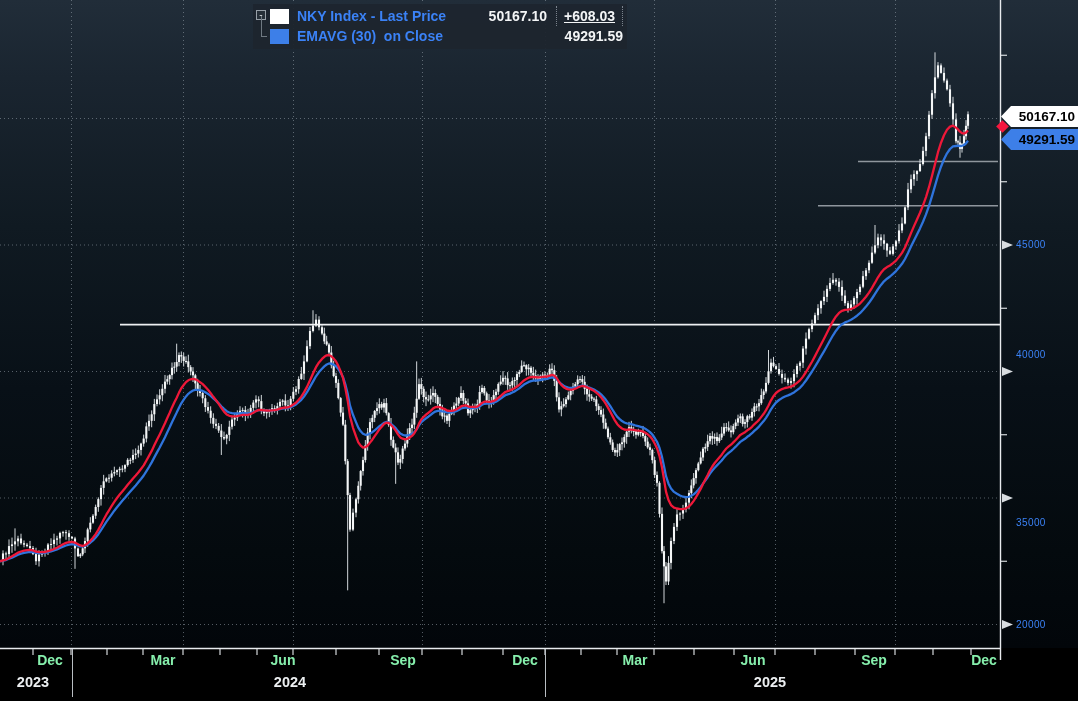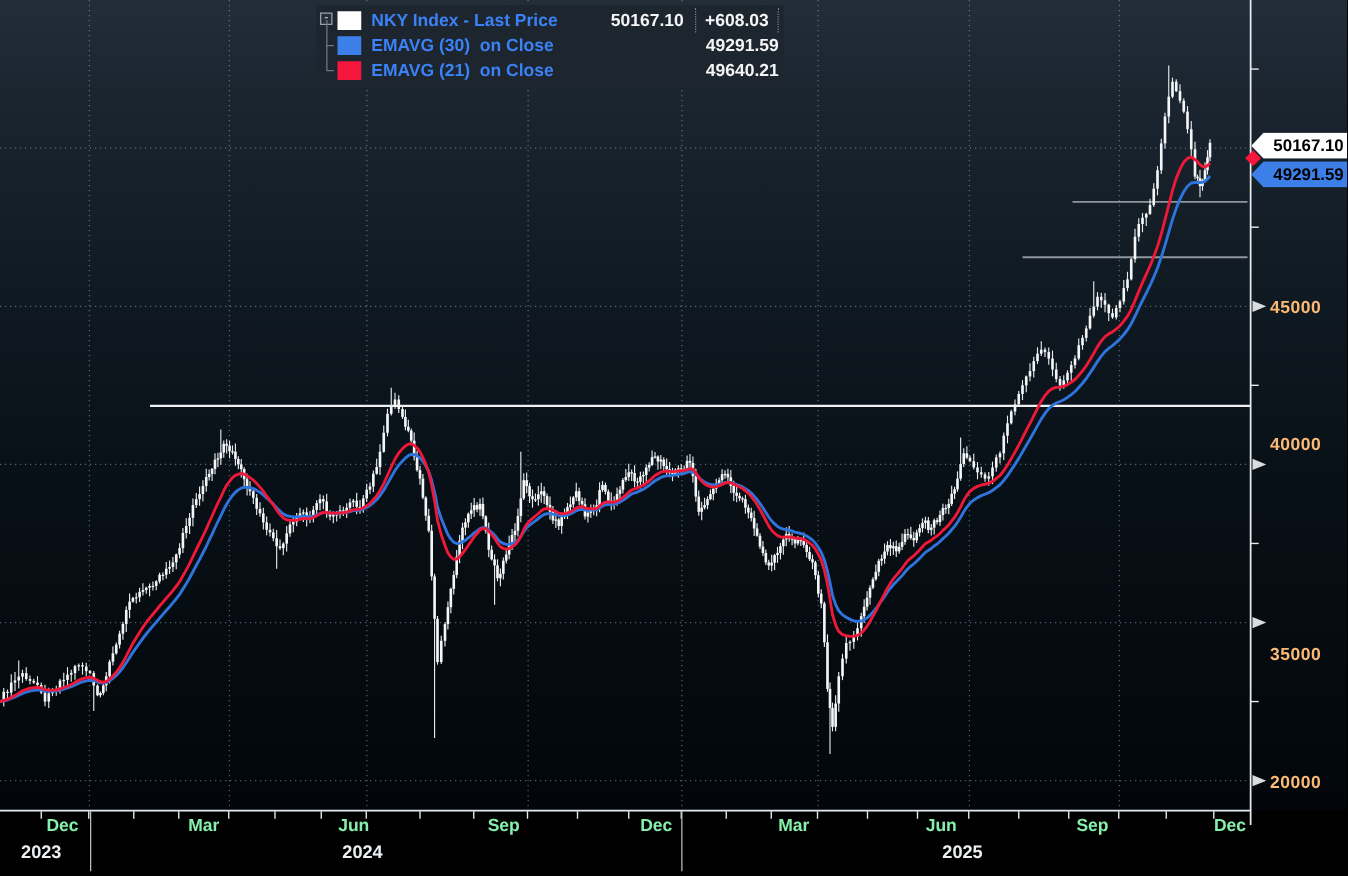--- a/index.html
+++ b/index.html
@@ -1,20 +1,20 @@
 <!DOCTYPE html>
 <html><head>
 <meta charset="utf-8">
 <style>
   html,body{margin:0;padding:0;background:#000;}
   .stage{position:relative;width:1078px;height:701px;overflow:hidden;background:#000;
          font-family:"Liberation Sans",sans-serif;}
   #plot{position:absolute;left:0;top:0;}
   
-  .ylabel{position:absolute;left:1016px;color:#fdba74;font-size:14px;font-weight:700;
+  .ylabel{position:absolute;left:1016px;color:#3b82f6;font-size:10px;font-weight:400;
           letter-spacing:.4px;line-height:16px;}
   
   .xlabel{position:absolute;top:653px;transform:translateX(-50%);color:#86efac;
           font-size:14px;font-weight:700;line-height:15px;}
   .yearlabel{position:absolute;top:674px;transform:translateX(-50%);color:#eceff1;
           font-size:14.5px;font-weight:700;line-height:16px;}
   
   .legend{position:absolute;left:253px;top:4px;width:374px;background:rgba(29,37,46,.95);
           padding:2px 4px 3px 2px;box-sizing:border-box;}
   .legend-row{display:flex;align-items:center;height:20px;position:relative;}
@@ -23,21 +23,21 @@
   .tree-h{position:absolute;left:6px;top:50%;width:6px;border-top:1px solid #6f7982;}
   .expander{position:absolute;left:1px;top:4px;width:10px;height:10px;background:#262f38;
             border:1px solid #97a0a8;color:#d7dbde;font-size:10px;line-height:8px;
             text-align:center;box-sizing:border-box;}
   .swatch{width:19px;height:15px;flex:none;margin-right:8px;}
   .legend-label{color:#3b82f6;font-size:14px;font-weight:700;white-space:pre;}
   .legend-value{margin-left:auto;width:74px;text-align:right;color:#f3f5f6;font-size:14px;
                 font-weight:700;}
   .legend-change{margin-left:9px;height:20px;display:flex;align-items:center;padding:0 7px;
                  border-left:1px dotted #7b838d;border-right:1px dotted #7b838d;
-                 color:#f3f5f6;font-size:14px;font-weight:700;}
+                 color:#f3f5f6;font-size:14px;font-weight:700;text-decoration:underline;}
   
   .tag{position:absolute;left:1001px;width:77px;height:21px;display:flex;align-items:center;
        justify-content:flex-end;padding-right:3px;box-sizing:border-box;color:#000;
        font-size:13.5px;font-weight:700;
        clip-path:polygon(0 50%,10px 0,100% 0,100% 100%,10px 100%);}
   .diamond{position:absolute;width:9px;height:9px;transform:rotate(45deg);}
 </style>
 </head>
 <body>
 
@@ -906,23 +906,14 @@
       </div>
       <div class="legend-row">
         <div class="treecol">
           <div class="tree-v"></div>
           <div class="tree-h"></div>
         </div>
         <div class="swatch" style="background: rgb(61, 127, 232);"></div>
         <div class="legend-label">EMAVG (30)  on Close</div>
         <div class="legend-value">49291.59</div>
       </div>
-      <div class="legend-row">
-        <div class="treecol">
-          <div class="tree-v"></div>
-          <div class="tree-h"></div>
-        </div>
-        <div class="swatch" style="background: rgb(245, 23, 62);"></div>
-        <div class="legend-label">EMAVG (21)  on Close</div>
-        <div class="legend-value">49640.21</div>
-      </div>
     </div>
 </div>
 
 </body></html>

